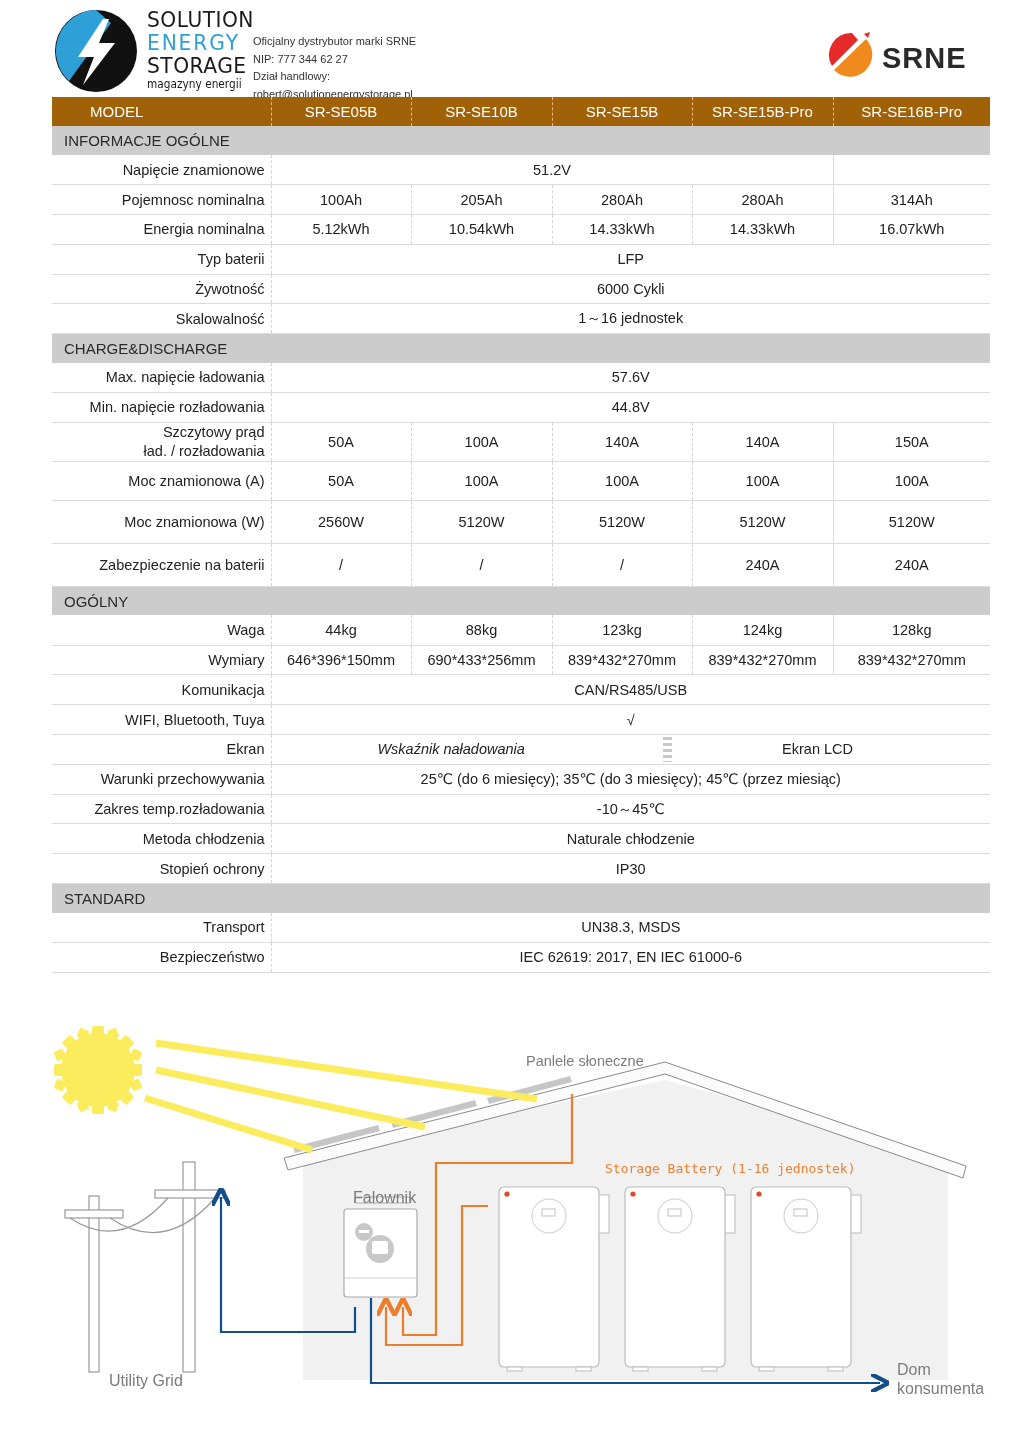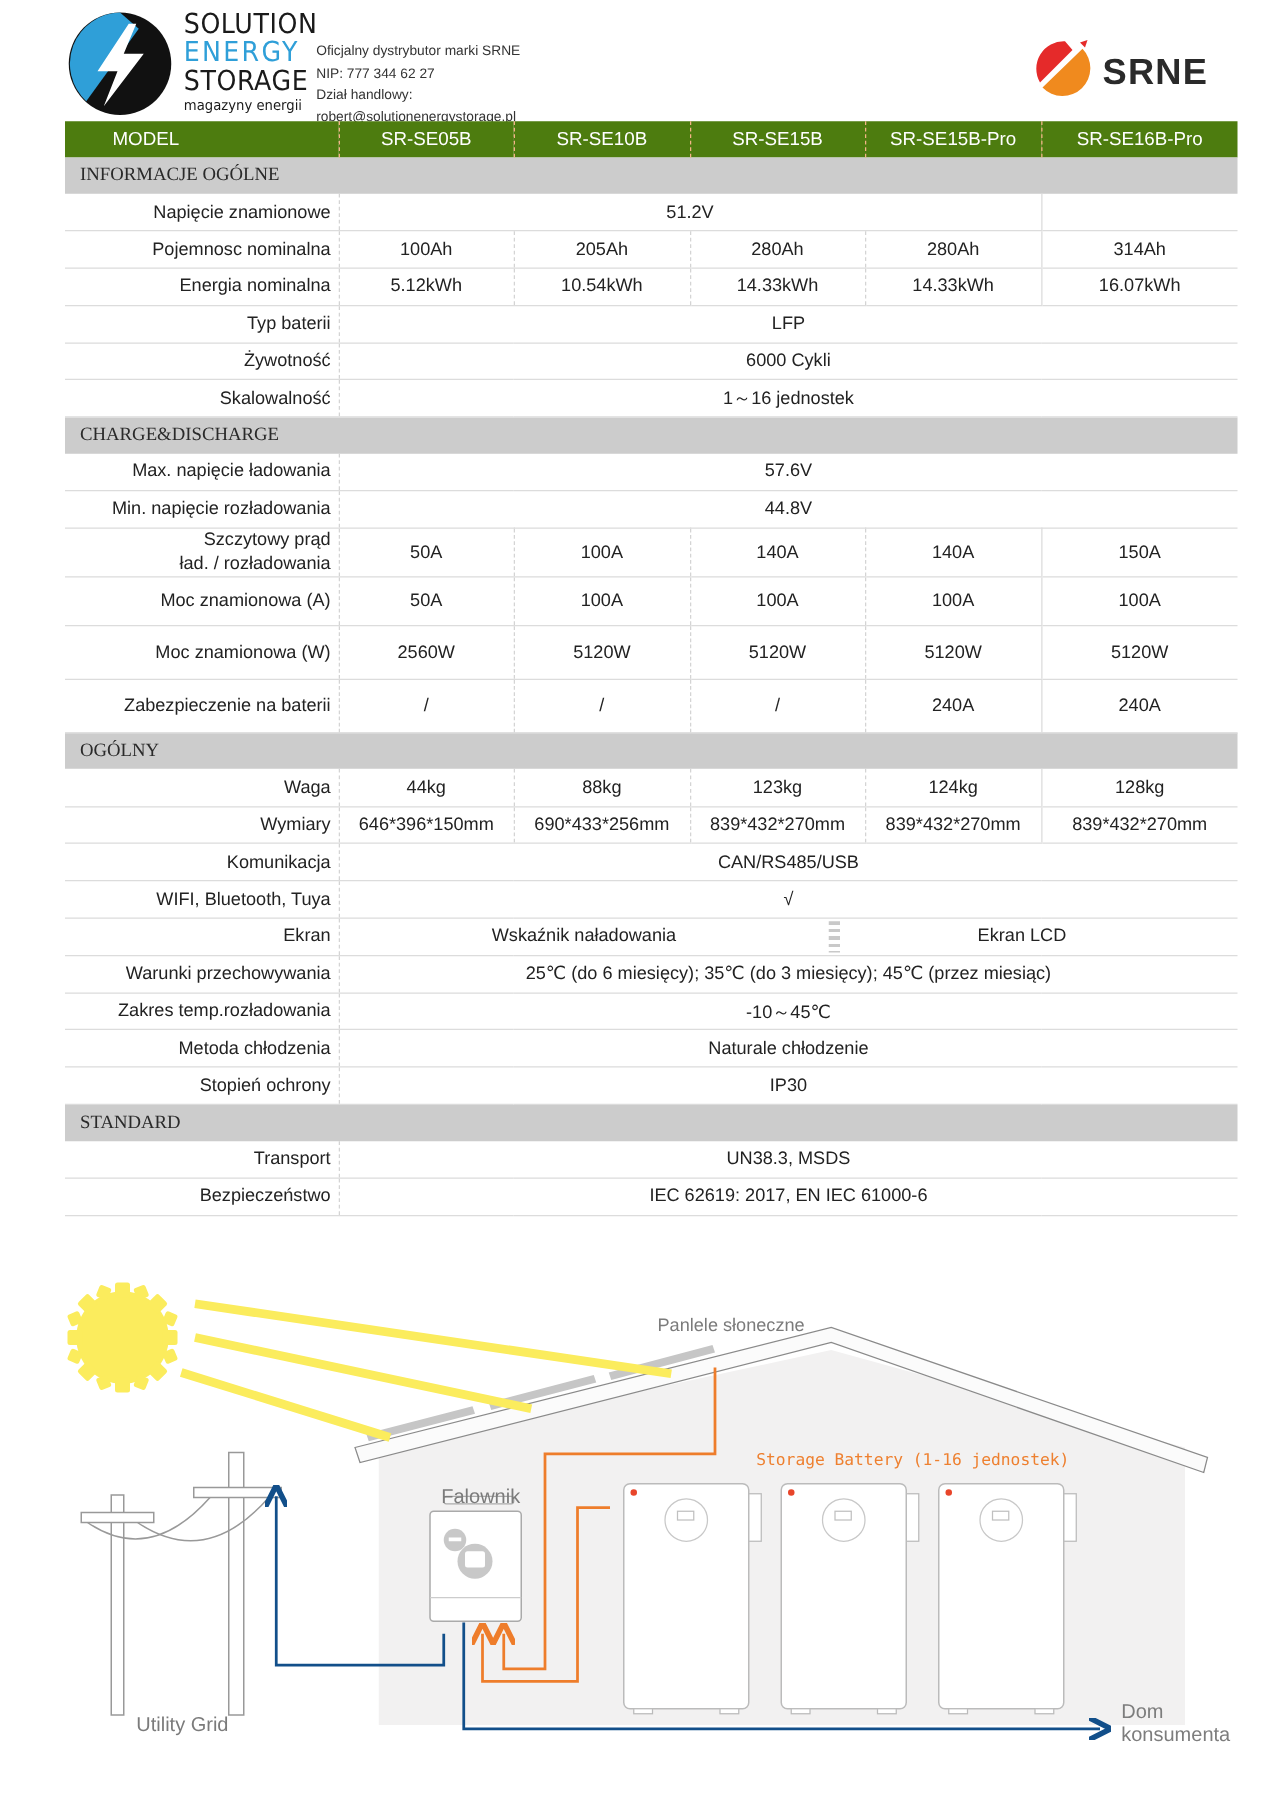--- a/index.html
+++ b/index.html
@@ -25,29 +25,29 @@
   .spec col.c0 { width: 219px; }
   .spec col.c1 { width: 140px; }
   .spec col.c2 { width: 141px; }
   .spec col.c3 { width: 140px; }
   .spec col.c4 { width: 141px; }
   .spec col.c5 { width: 157px; }
   .spec td { padding: 0 6px; height: 29.8px; border-bottom: 1.5px solid #dcdcdc; text-align: center; white-space: nowrap; color: #222; }
   .spec td.lbl { text-align: right; padding-left: 12px; }
   .spec td + td { border-left: 1px dashed #d4d4d4; }
   .spec td.solid-l { border-left: 1px solid #dcdcdc; }
-  .spec tr.hdr td { background: #4d7c0f; color: #fff; height: 29px; font-size: 15px; border-bottom: none; border-left: 1px dashed #f4b486; }
+  .spec tr.hdr td { background: #a16207; color: #fff; height: 29px; font-size: 15px; border-bottom: none; border-left: 1px dashed #f4b486; }
   .spec tr.hdr td:first-child { text-align: left; padding-left: 38px; border-left: none; }
-  .spec tr.sec td { background: #cccccc; height: 29px; border-bottom: none; border-left: none; text-align: left; padding-left: 12px; font-size: 15px; color: #2a2a2a; font-family: Liberation Serif, serif; }
+  .spec tr.sec td { background: #cccccc; height: 29px; border-bottom: none; border-left: none; text-align: left; padding-left: 12px; font-size: 15px; color: #2a2a2a; }
   .spec tr.tall td { height: 39px; }
   .spec tr.xtall td { height: 43px; }
   .spec tr.two td.lbl { line-height: 19px; white-space: normal; }
   .spec td.split { position: relative; }
   .spec .half-a, .spec .half-b { position: absolute; top: 0; height: 100%; display: flex; align-items: center; justify-content: center; }
-  .spec .half-a { left: 16px; width: 50%; }
+  .spec .half-a { left: 0; width: 50%; font-style: italic; }
   .spec .half-b { right: 0; width: 48%; }
   .spec .dash-v { position: absolute; left: 54.5%; top: 2px; bottom: 2px; width: 9px; background: repeating-linear-gradient(to bottom, #c9c9c9 0 3px, transparent 3px 6px); }
 
   
   .diagram { position: absolute; left: 0; top: 1010px; width: 897px; height: 438px; }
   .diagram svg { position: absolute; left: 0; top: 0; }
   .dlabel { position: absolute; font-size: 14.5px; color: #7b7b7b; white-space: nowrap; }
   .dlabel.small { font-size: 16px; }
   .dlabel.batt { font-family: "DejaVu Sans Mono", "Liberation Mono", monospace; color: #ee8030; font-size: 13px; }
   .dlabel.dom { font-size: 16px; line-height: 19px; color: #7d7d7d; }

